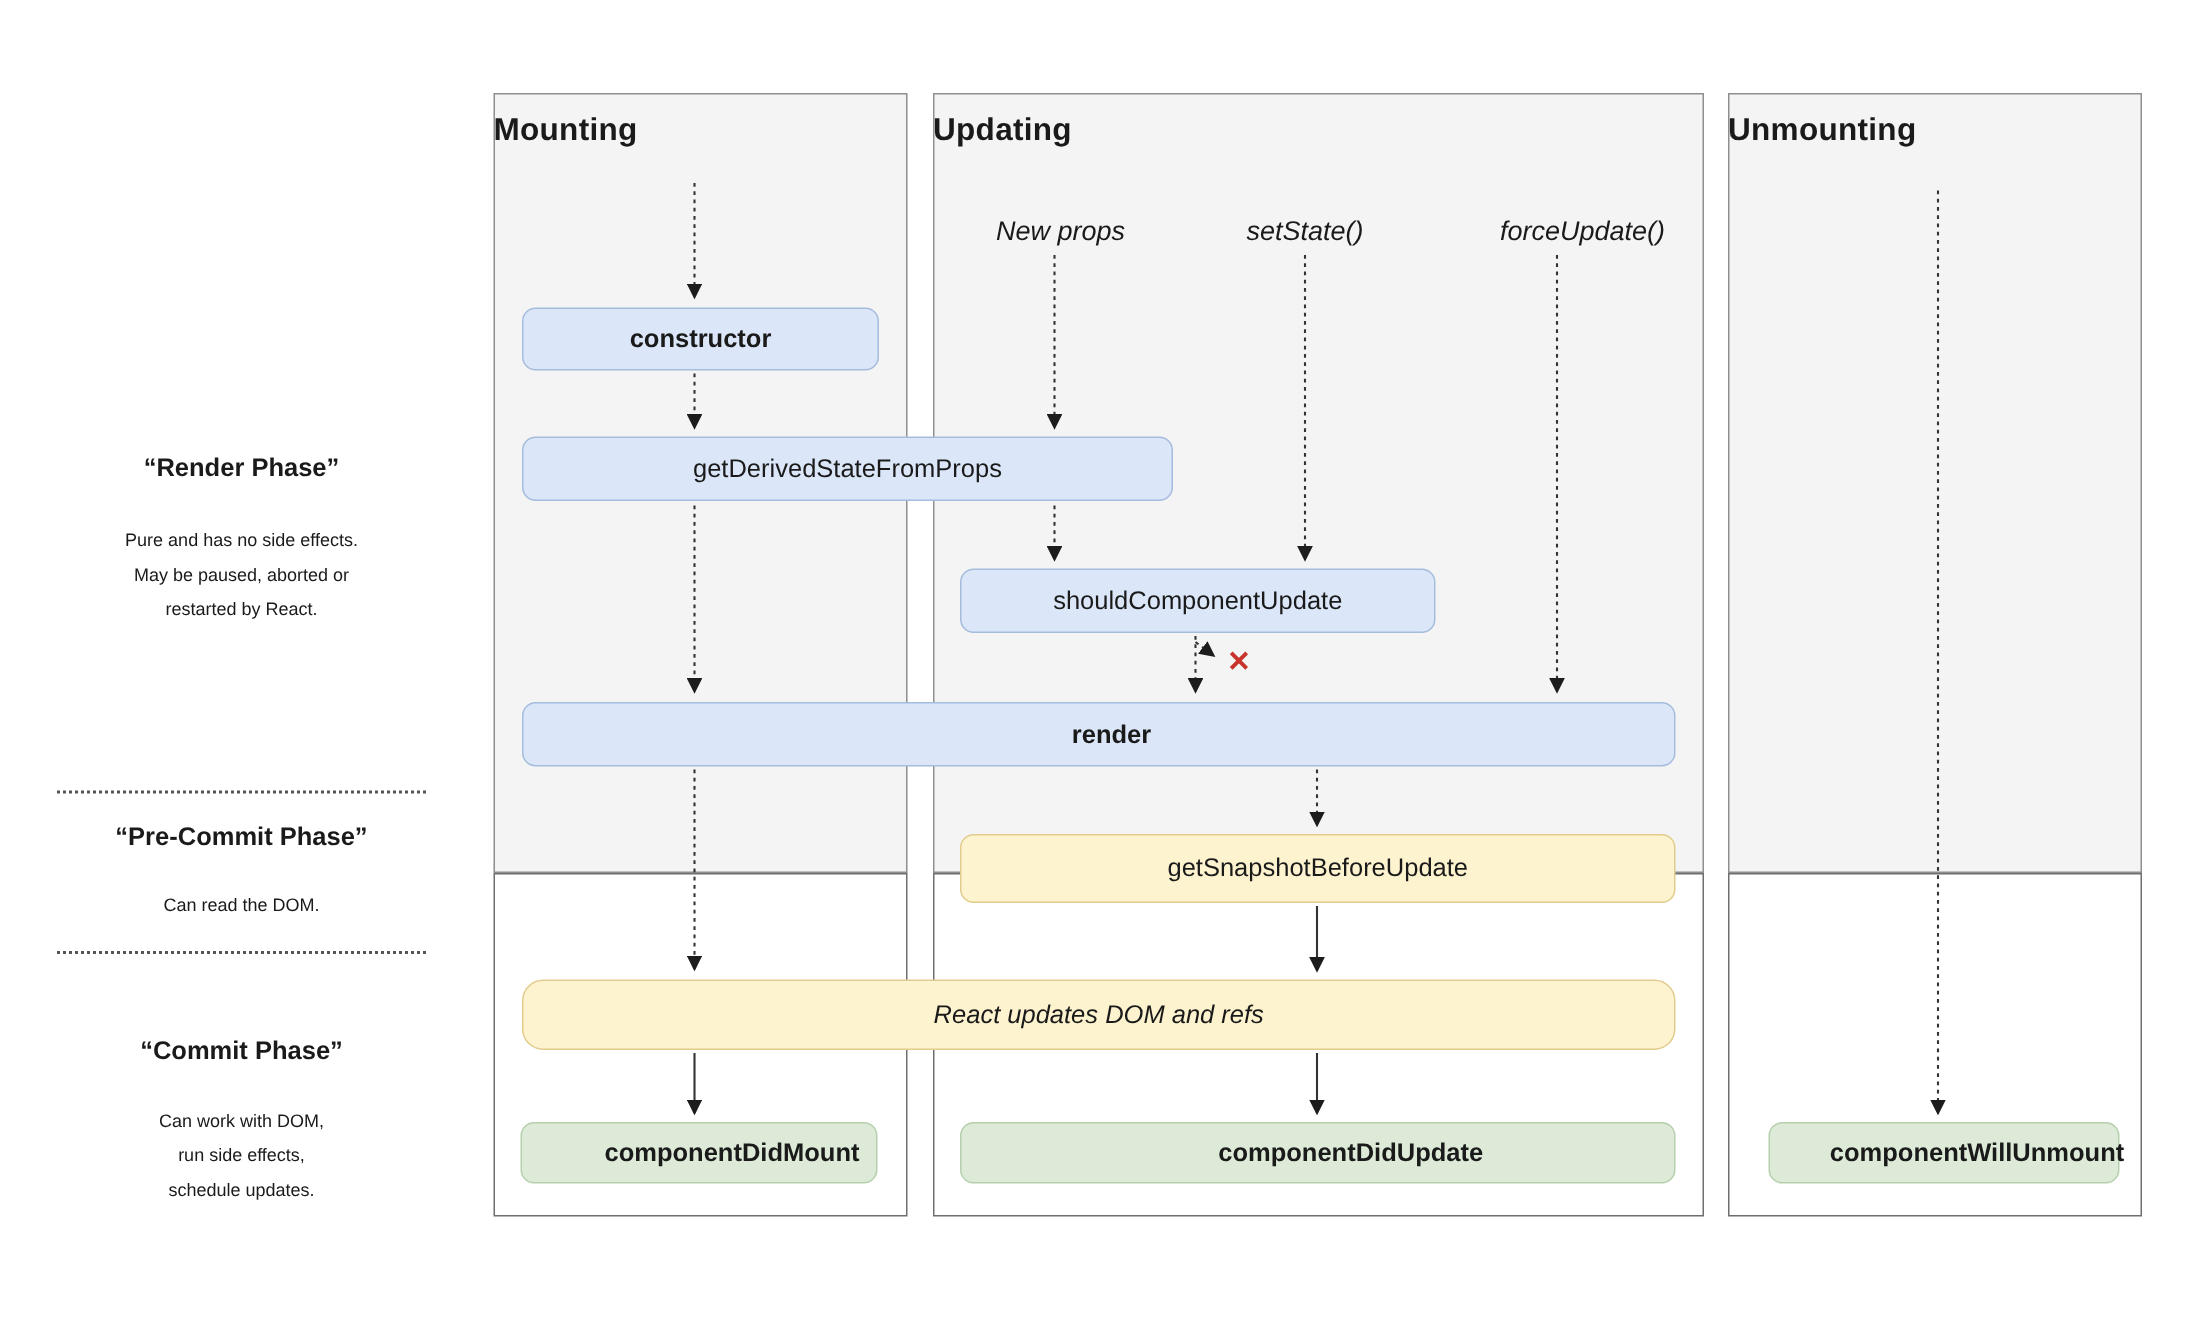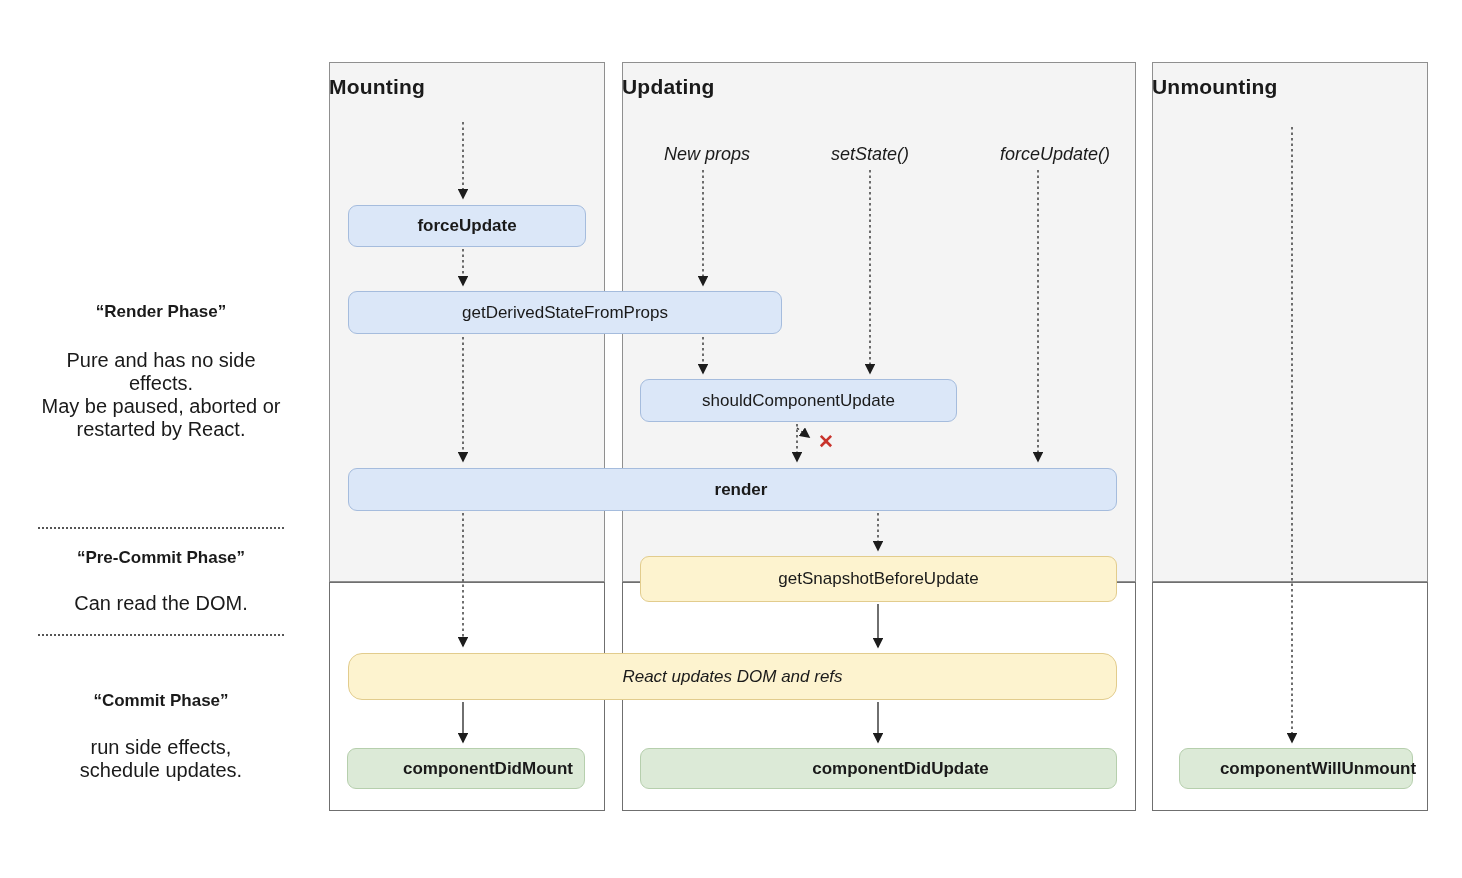--- a/index.html
+++ b/index.html
@@ -32,21 +32,21 @@
   .node.blue   { background:#dbe7f8; border:1px solid #a5bcdd; }
   .node.yellow { background:#fdf3cf; border:1px solid #e2cc8d; }
   .node.green  { background:#dcead7; border:1px solid #b6cfad;padding-left:44px; }
   .node.bold   { font-weight:bold; }
   .node.italic { font-style:italic;border-radius:14px; }
   .phase-title {
     position:absolute; text-align:center; font-weight:bold; font-size:17px;
     width:250px; left:36px;
   }
   .phase-desc {
-    position:absolute; text-align:center; font-size:20px; line-height:23px;
+    position:absolute; text-align:center; font-size:12px; line-height:23px;
     width:250px; left:36px;
   }
   .separator {
     position:absolute; left:38px; width:246px; height:0;
     border-top:2px dotted #555;
   }
   #arrows { position:absolute; left:0; top:0; z-index:2; pointer-events:none; }
   .false-x {
     position:absolute; z-index:5; font-size:19px; font-weight:bold;
     color:#c8332b; line-height:19px;
@@ -83,20 +83,21 @@
 
   <div class="phase-title" style="top:548px;">“Pre-Commit Phase”</div>
   <div class="phase-desc" style="top:592px;">
     <div>Can read the DOM.</div>
   </div>
 
   <div class="separator" style="top:634px;"></div>
 
   <div class="phase-title" style="top:691px;">“Commit Phase”</div>
   <div class="phase-desc" style="top:736px;">
+    <div>Can work with DOM,</div>
     <div>run side effects,</div>
     <div>schedule updates.</div>
   </div>
 
   <svg id="arrows" width="1462" height="878" viewBox="0 0 1462 878">
     <defs>
       <marker id="ah" viewBox="0 0 10 10" refX="8.5" refY="5" markerWidth="7.5" markerHeight="7.5" orient="auto-start-reverse">
         <path d="M0,0 L10,5 L0,10 z" fill="#1c1c1c"></path>
       </marker>
     </defs>
@@ -117,21 +118,21 @@
       <path d="M878,513 V550" stroke-dasharray="2.5 3" marker-end="url(#ah)"></path>
       <path d="M878,604 V647" marker-end="url(#ah)"></path>
       <path d="M878,702 V742" marker-end="url(#ah)"></path>
 
       <path d="M1292,127 V742" stroke-dasharray="2.5 3" marker-end="url(#ah)"></path>
     </g>
   </svg>
 
   <div class="false-x" style="left:818px; top:432px;">✕</div>
 
-  <div class="node blue bold" style="left:348px; top:205px; width:238px; height:42px;">forceUpdate</div>
+  <div class="node blue bold" style="left:348px; top:205px; width:238px; height:42px;">constructor</div>
   <div class="node blue" style="left:348px; top:291px; width:434px; height:43px;">getDerivedStateFromProps</div>
   <div class="node blue" style="left:640px; top:379px; width:317px; height:43px;">shouldComponentUpdate</div>
   <div class="node blue bold" style="left:348px; top:468px; width:769px; height:43px;padding-left:17px;">render</div>
   <div class="node yellow" style="left:640px; top:556px; width:477px; height:46px;">getSnapshotBeforeUpdate</div>
   <div class="node yellow italic" style="left:348px; top:653px; width:769px; height:47px;">React updates DOM and refs</div>
   <div class="node green bold" style="left:347px; top:748px; width:238px; height:41px;">componentDidMount</div>
   <div class="node green bold" style="left:640px; top:748px; width:477px; height:41px;">componentDidUpdate</div>
   <div class="node green bold" style="left:1179px; top:748px; width:234px; height:41px;">componentWillUnmount</div>
 
 </div>

